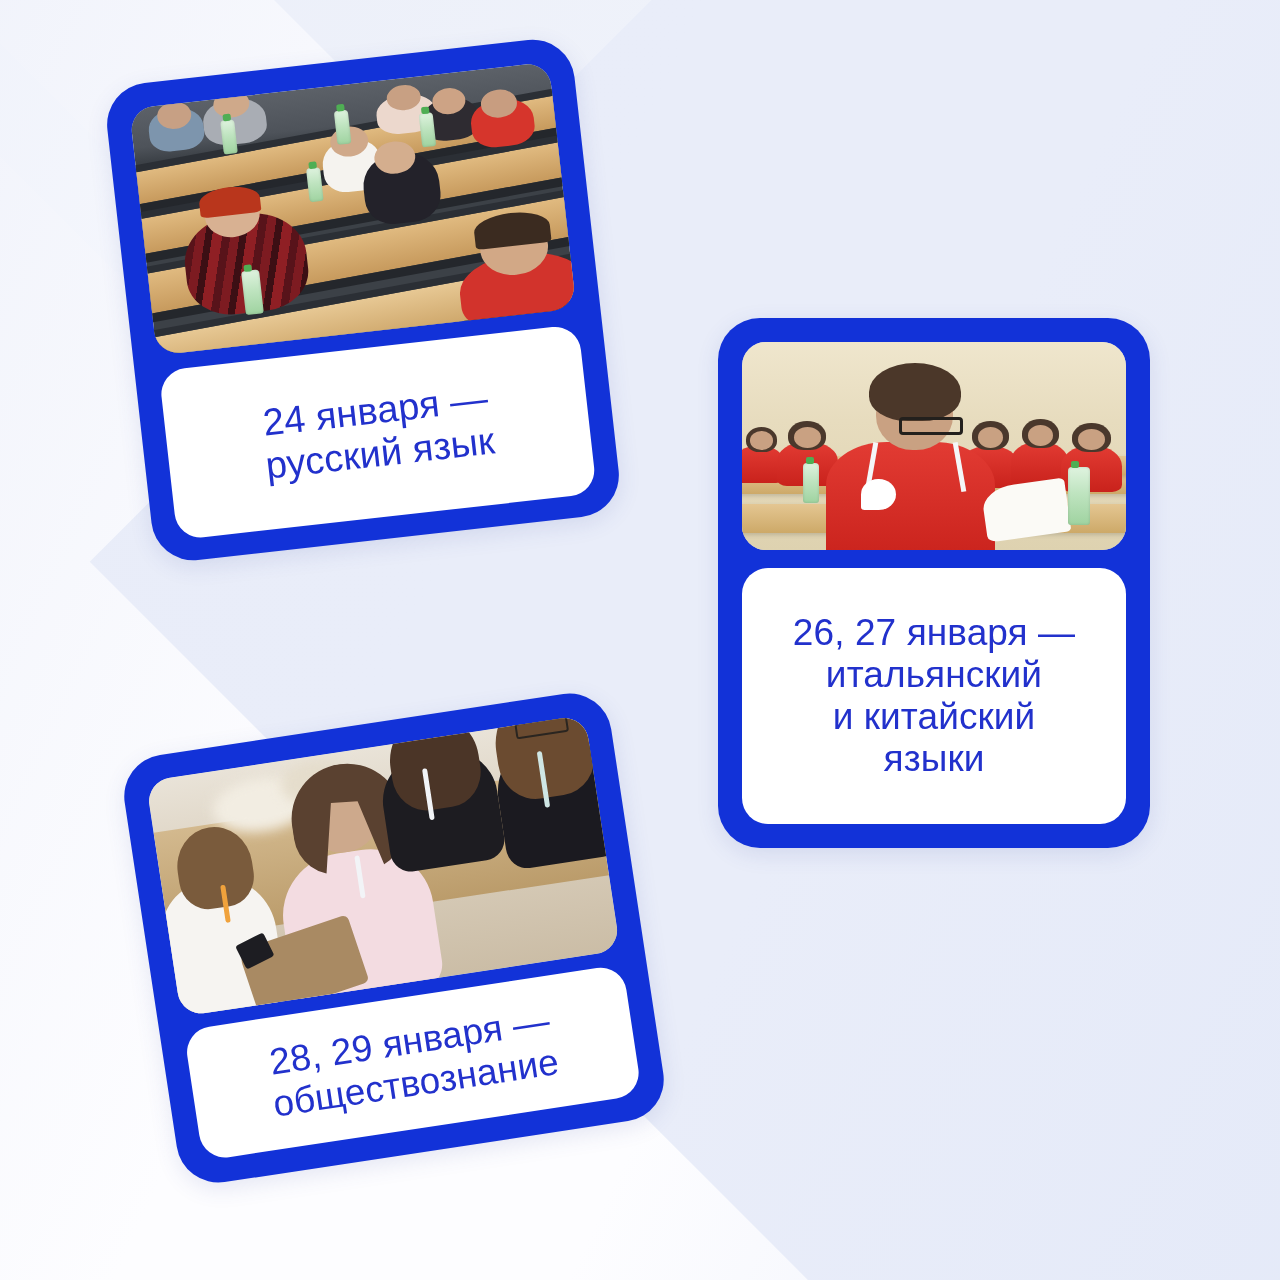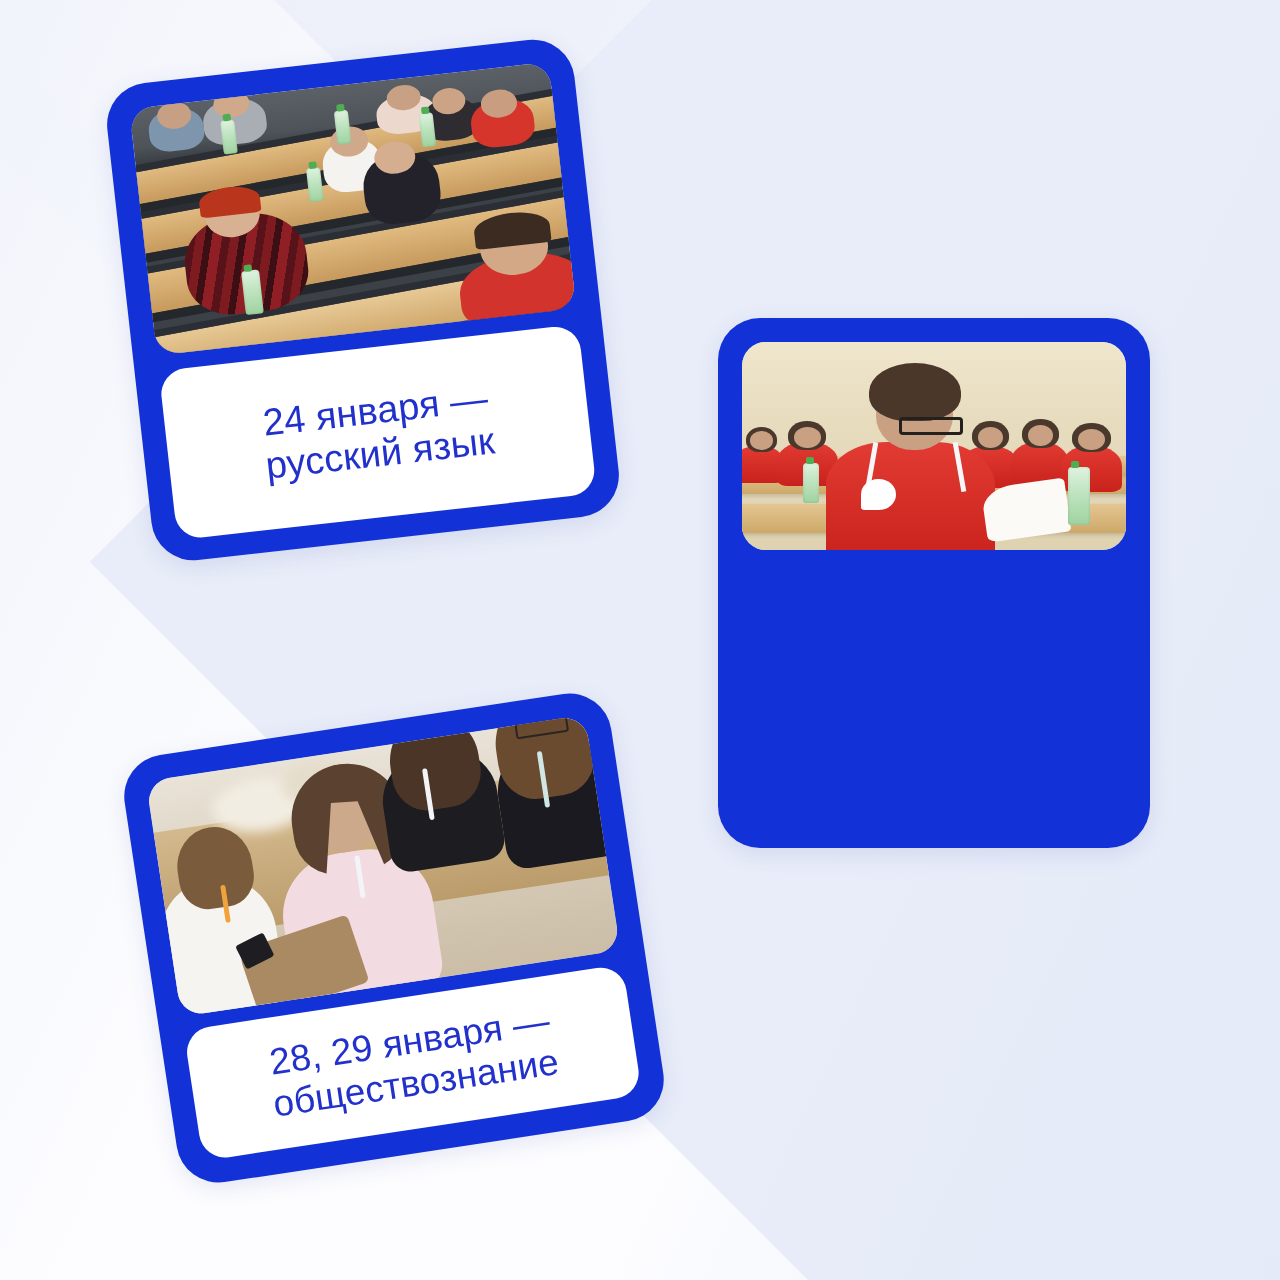--- a/index.html
+++ b/index.html
@@ -232,20 +232,26 @@
         <div style="position:absolute;left:41%;top:36%;width:15%;height:6%;border:3px solid #23201d;border-radius:4px;"></div>
         <div style="position:absolute;left:33%;top:48%;width:5px;height:24%;background:#f4f6f8;transform:rotate(10deg);"></div>
         <div style="position:absolute;left:56%;top:48%;width:5px;height:24%;background:#f4f6f8;transform:rotate(-10deg);"></div>
         <div style="position:absolute;left:31%;top:66%;width:9%;height:15%;border-radius:50% 50% 50% 10%;background:#ffffff;"></div>
 
         <div style="position:absolute;left:63%;top:68%;width:22%;height:26%;background:#fbfaf6;border-radius:40% 8% 6% 12%;transform:rotate(-8deg);"></div>
         <div class="bottle" style="left:85%;top:60%;width:22px;height:58px;"></div>
         <div class="bottle" style="left:16%;top:58%;width:16px;height:40px;"></div>
       </div>
     </div>
+    <div class="caption">
+      <div class="caption-text">26, 27 января —
+итальянский
+и китайский
+языки</div>
+    </div>
   </div>
 
   <div class="card" id="card-social">
     <div class="photo">
       <div class="scene social">
         <div class="wood" style="top:22%;height:46%;"></div>
         <div class="blur" style="left:14%;top:6%;width:22%;height:22%;background:#f2ede2;"></div>
         <div class="blur" style="left:30%;top:2%;width:16%;height:18%;background:#e5ddcc;"></div>
 
         <div class="body" style="left:-2%;top:46%;width:26%;height:56%;background:#f6f4f1;"></div>

